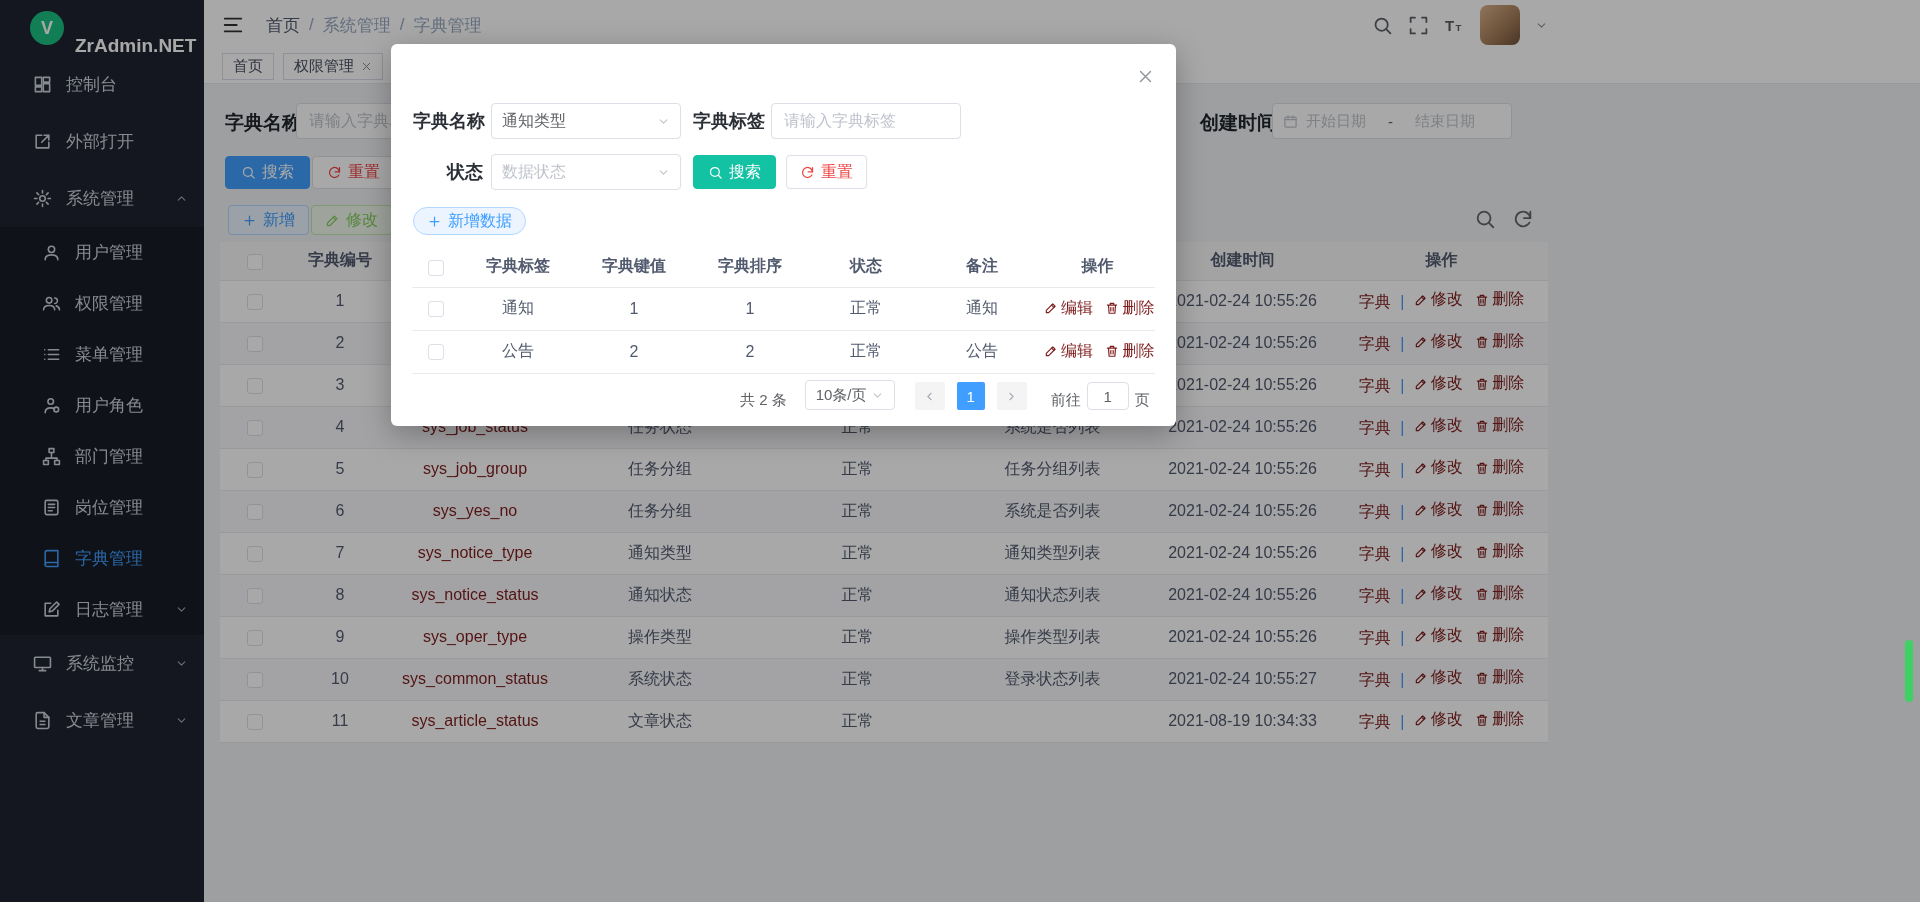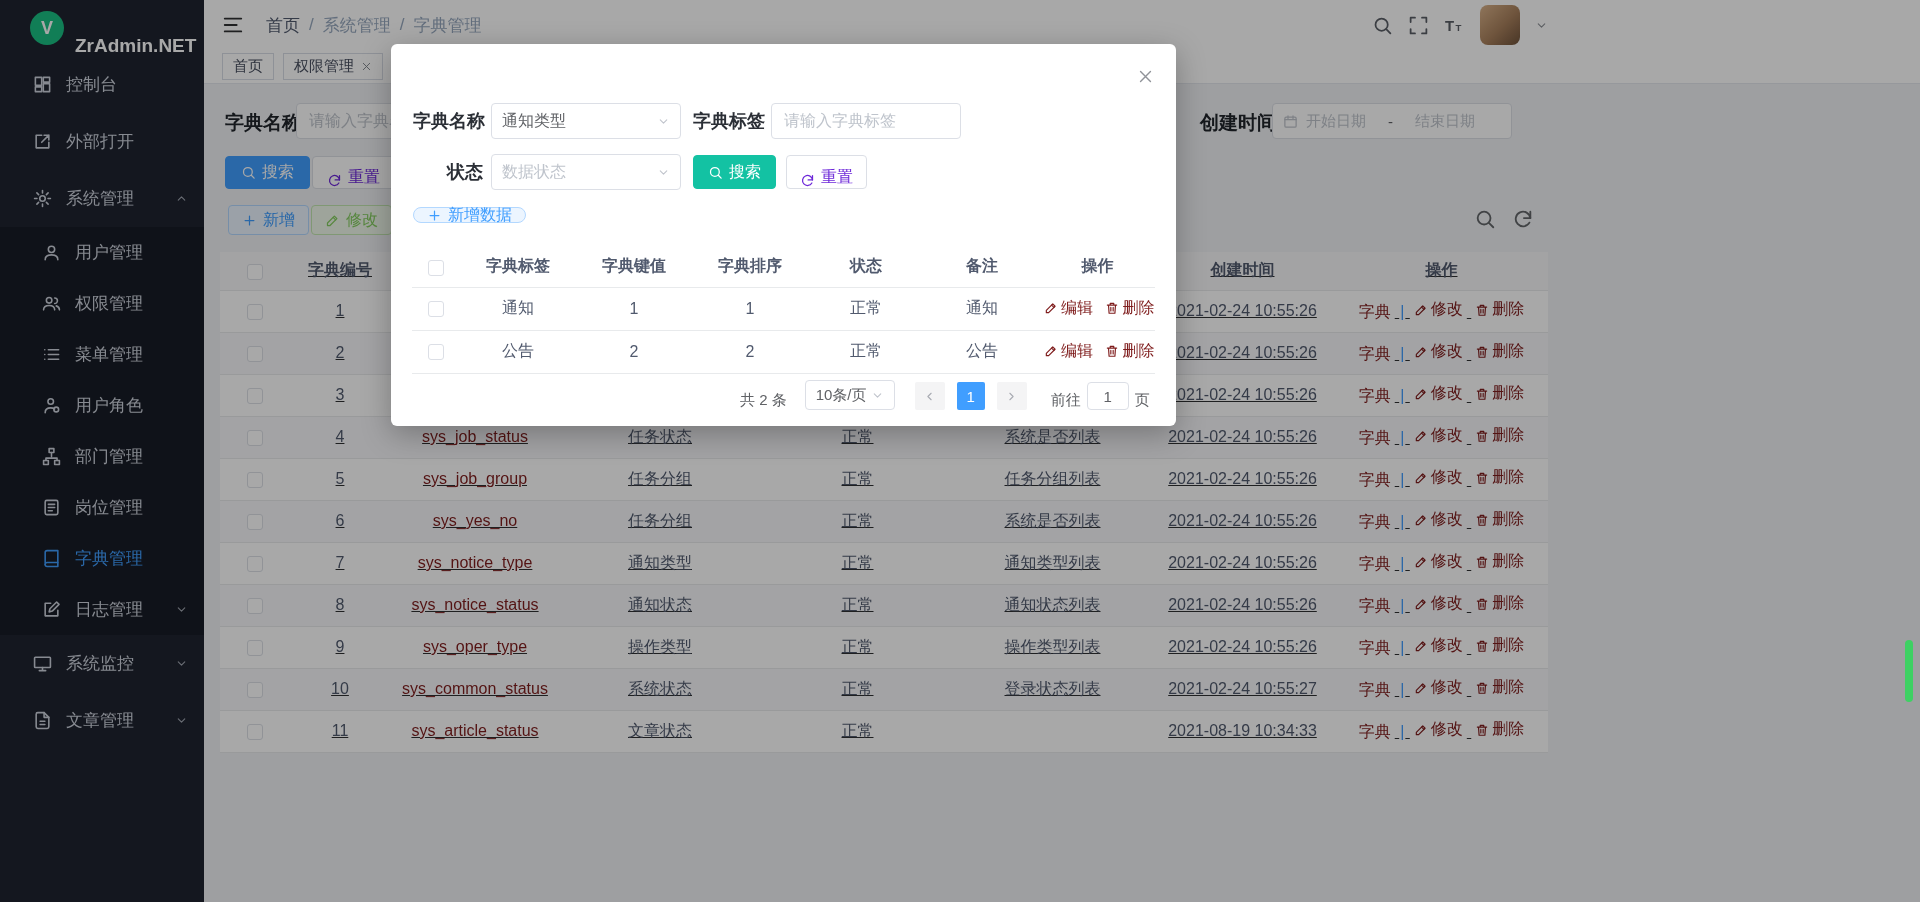--- a/index.html
+++ b/index.html
@@ -37,28 +37,28 @@
 
   
   .flabel{position:absolute;font-size:19px;font-weight:bold;color:#21252b;white-space:nowrap;}
   .tinput{position:absolute;height:36px;border:1px solid #dcdfe6;border-radius:4px;padding:0 12px;font-size:16px;color:#606266;background:#fff;outline:none;font-family:inherit;}
   .tinput::placeholder{color:#bfc4cc;}
   .daterange{position:absolute;left:1272px;top:103px;width:240px;height:36px;border:1px solid #dcdfe6;border-radius:4px;background:#fff;display:flex;align-items:center;padding:0 10px;gap:8px;font-size:15px;color:#bfc4cc;}
   .daterange .ci{width:15px;height:15px;color:#c0c4cc;flex:0 0 auto;}
   .btn{display:inline-flex;align-items:center;justify-content:center;gap:6px;border-radius:4px;font-size:16px;cursor:pointer;border:1px solid transparent;white-space:nowrap;}
   .btn .bi{width:15px;height:15px;}
   .btn-primary{background:#409eff;border-color:#409eff;color:#fff;}
-  .btn-plain{background:#fff;border-color:#dcdfe6;color:#6d28d9;align-items:flex-end;}
+  .btn-plain{background:#fff;border-color:#dcdfe6;color:#ef4444;}
   .btn-primary-plain{background:#ecf5ff;border-color:#b3d8ff;color:#409eff;}
   .btn-success-plain{background:#f0f9eb;border-color:#c2e7b0;color:#85ce61;}
   .btn-teal{background:#13c2a3;border-color:#13c2a3;color:#fff;}
   .mini-tool{position:absolute;width:22px;height:22px;color:#63666a;cursor:pointer;}
 
   
-  .main-table{position:absolute;left:220px;top:252px;width:1328px;background:#fff;text-decoration:underline;}
+  .main-table{position:absolute;left:220px;top:242px;width:1328px;background:#fff;}
   table{border-collapse:collapse;width:100%;table-layout:fixed;}
   .main-table thead th{height:38px;background:#f8f8f9;font-weight:bold;font-size:16px;color:#515a6e;border-bottom:1px solid #e8eaec;text-align:center;white-space:nowrap;}
   .main-table td{height:42px;text-align:center;border-bottom:1px solid #e8eaec;font-size:16px;color:#515a6e;white-space:nowrap;overflow:hidden;}
   .main-table tbody tr:nth-child(even) td{background:#f7f8fa;}
   .checkbox{display:inline-block;width:16px;height:16px;border:1px solid #dcdfe6;border-radius:3px;background:#fff;vertical-align:middle;cursor:pointer;}
   .ops a{display:inline-flex;align-items:center;gap:3px;margin:0 4px;font-size:16px;}
   .ops .sep{color:#409eff;margin:0 1px;}
   .li{width:14px;height:14px;}
 
   
@@ -805,21 +805,21 @@
       <span class="bi" data-icon="refresh">
           <svg viewBox="0 0 24 24" fill="none" stroke="currentColor" stroke-width="2" stroke-linecap="round" stroke-linejoin="round">
             <path d="M20 11a8 8 0 1 0-1 5"></path>
             <path d="M20 4v7h-7"></path>
           </svg>
         </span>
       <span>重置</span>
     </button>
   </div>
 
-  <button class="btn btn-primary-plain" style="position:absolute;left:22px;top:163px;height:16px;padding:0 13px;border-radius:14px;">
+  <button class="btn btn-primary-plain" style="position:absolute;left:22px;top:163px;height:28px;padding:0 13px;border-radius:14px;">
     <span class="bi" data-icon="plus">
         <svg viewBox="0 0 24 24" fill="none" stroke="currentColor" stroke-width="2" stroke-linecap="round" stroke-linejoin="round">
           <path d="M12 5v14M5 12h14"></path>
         </svg>
       </span>
     <span>新增数据</span>
   </button>
 
   <div class="m-table">
     <table>

